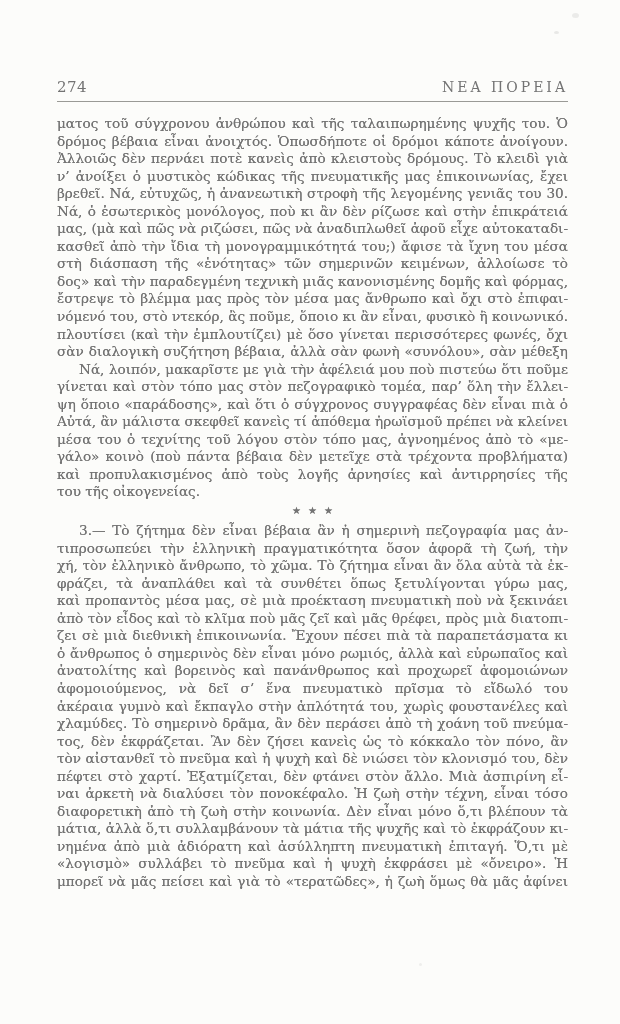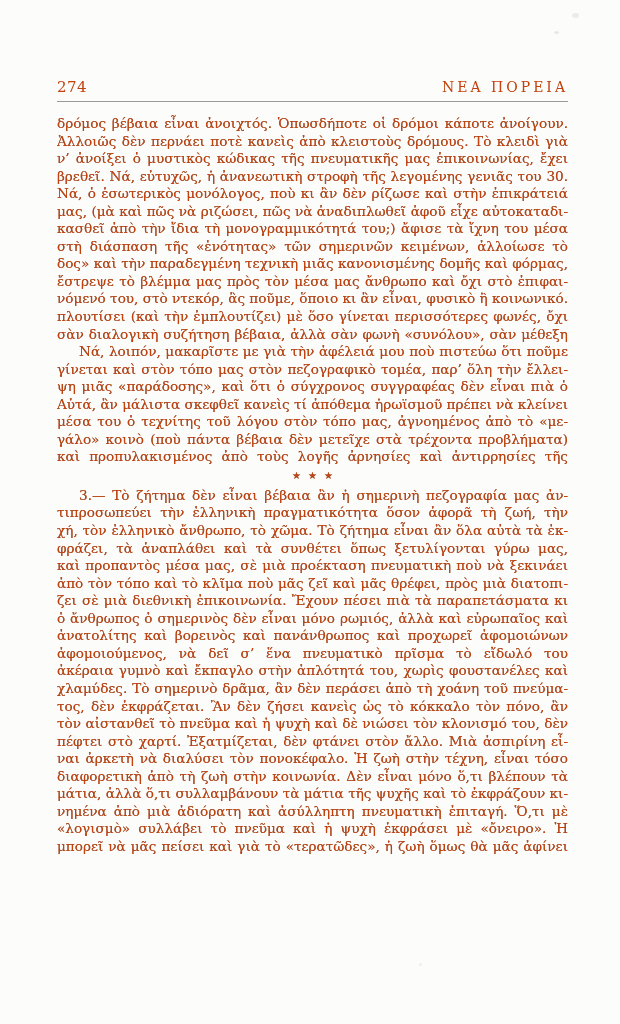--- a/index.html
+++ b/index.html
@@ -3,21 +3,21 @@
 <meta charset="utf-8">
 <style>
   html, body { margin: 0; padding: 0; background: #e9e9e7; }
   .page {
     position: relative;
     width: 620px;
     height: 1024px;
     margin: 0 auto;
     background: #fcfcfa;
     overflow: hidden;
-    color: #c2410c;
+    color: #737373;
     font-family: "DejaVu Serif", "Liberation Serif", serif;
   }
   .content {
     position: absolute;
     left: 57px;
     width: 511px;
     top: 78px;
   }
   .header-row {
     display: flex;
@@ -84,51 +84,53 @@
   <div class="content">
     <div class="header-row">
       <span class="page-number">274</span>
       <span class="journal-title">ΝΕΑ ΠΟΡΕΙΑ</span>
     </div>
     <hr class="header-rule">
 
     <div class="text-block">
 
     <div class="paragraph">
+          <div class="line">ματος τοῦ σύγχρονου ἀνθρώπου καὶ τῆς ταλαιπωρημένης ψυχῆς του. Ὁ</div>
           <div class="line">δρόμος βέβαια εἶναι ἀνοιχτός. Ὁπωσδήποτε οἱ δρόμοι κάποτε ἀνοίγουν.</div>
           <div class="line">Ἀλλοιῶς δὲν περνάει ποτὲ κανεὶς ἀπὸ κλειστοὺς δρόμους. Τὸ κλειδὶ γιὰ</div>
           <div class="line">ν’ ἀνοίξει ὁ μυστικὸς κώδικας τῆς πνευματικῆς μας ἐπικοινωνίας, ἔχει</div>
           <div class="line">βρεθεῖ. Νά, εὐτυχῶς, ἡ ἀνανεωτικὴ στροφὴ τῆς λεγομένης γενιᾶς του 30.</div>
           <div class="line">Νά, ὁ ἐσωτερικὸς μονόλογος, ποὺ κι ἂν δὲν ρίζωσε καὶ στὴν ἐπικράτειά</div>
           <div class="line">μας, (μὰ καὶ πῶς νὰ ριζώσει, πῶς νὰ ἀναδιπλωθεῖ ἀφοῦ εἶχε αὐτοκαταδι-</div>
           <div class="line">κασθεῖ ἀπὸ τὴν ἴδια τὴ μονογραμμικότητά του;) ἄφισε τὰ ἴχνη του μέσα</div>
           <div class="line">στὴ διάσπαση τῆς «ἑνότητας» τῶν σημερινῶν κειμένων, ἀλλοίωσε τὸ «εἶ-</div>
           <div class="line">δος» καὶ τὴν παραδεγμένη τεχνικὴ μιᾶς κανονισμένης δομῆς καὶ φόρμας,</div>
           <div class="line">ἔστρεψε τὸ βλέμμα μας πρὸς τὸν μέσα μας ἄνθρωπο καὶ ὄχι στὸ ἐπιφαι-</div>
           <div class="line">νόμενό του, στὸ ντεκόρ, ἂς ποῦμε, ὅποιο κι ἂν εἶναι, φυσικὸ ἢ κοινωνικό.</div>
           <div class="line">πλουτίσει (καὶ τὴν ἐμπλουτίζει) μὲ ὅσο γίνεται περισσότερες φωνές, ὄχι</div>
           <div class="line">σὰν διαλογικὴ συζήτηση βέβαια, ἀλλὰ σὰν φωνὴ «συνόλου», σὰν μέθεξη</div>
         </div>
         <div class="paragraph">
           <div class="line indent">Νά, λοιπόν, μακαρῖστε με γιὰ τὴν ἀφέλειά μου ποὺ πιστεύω ὅτι ποῦμε</div>
           <div class="line">γίνεται καὶ στὸν τόπο μας στὸν πεζογραφικὸ τομέα, παρ’ ὅλη τὴν ἔλλει-</div>
-          <div class="line">ψη μιᾶς «παράδοσης», καὶ ὅτι ὁ σύγχρονος συγγραφέας δὲν εἶναι πιὰ ὁ</div>
+          <div class="line">ψη ὅποιο «παράδοσης», καὶ ὅτι ὁ σύγχρονος συγγραφέας δὲν εἶναι πιὰ ὁ</div>
           <div class="line">Αὐτά, ἂν μάλιστα σκεφθεῖ κανεὶς τί ἀπόθεμα ἡρωϊσμοῦ πρέπει νὰ κλείνει</div>
           <div class="line">μέσα του ὁ τεχνίτης τοῦ λόγου στὸν τόπο μας, ἀγνοημένος ἀπὸ τὸ «με-</div>
           <div class="line">γάλο» κοινὸ (ποὺ πάντα βέβαια δὲν μετεῖχε στὰ τρέχοντα προβλήματα)</div>
           <div class="line">καὶ προπυλακισμένος ἀπὸ τοὺς λογῆς ἀρνησίες καὶ ἀντιρρησίες τῆς ἴδιας</div>
+          <div class="line endline">του τῆς οἰκογενείας.</div>
         </div>
         <div class="separator">★★★</div>
         <div class="paragraph">
           <div class="line indent">3.— Τὸ ζήτημα δὲν εἶναι βέβαια ἂν ἡ σημερινὴ πεζογραφία μας ἀν-</div>
           <div class="line">τιπροσωπεύει τὴν ἑλληνικὴ πραγματικότητα ὅσον ἀφορᾶ τὴ ζωή, τὴν ἐπο-</div>
           <div class="line">χή, τὸν ἑλληνικὸ ἄνθρωπο, τὸ χῶμα. Τὸ ζήτημα εἶναι ἂν ὅλα αὐτὰ τὰ ἐκ-</div>
           <div class="line">φράζει, τὰ ἀναπλάθει καὶ τὰ συνθέτει ὅπως ξετυλίγονται γύρω μας, ἀλλὰ</div>
           <div class="line">καὶ προπαντὸς μέσα μας, σὲ μιὰ προέκταση πνευματικὴ ποὺ νὰ ξεκινάει</div>
-          <div class="line">ἀπὸ τὸν τόπο καὶ τὸ κλῖμα ποὺ μᾶς ζεῖ καὶ μᾶς θρέφει, πρὸς μιὰ διατοπι-</div>
+          <div class="line">ἀπὸ τὸν εἶδος καὶ τὸ κλῖμα ποὺ μᾶς ζεῖ καὶ μᾶς θρέφει, πρὸς μιὰ διατοπι-</div>
           <div class="line">ζει σὲ μιὰ διεθνικὴ ἐπικοινωνία. Ἔχουν πέσει πιὰ τὰ παραπετάσματα κι</div>
           <div class="line">ὁ ἄνθρωπος ὁ σημερινὸς δὲν εἶναι μόνο ρωμιός, ἀλλὰ καὶ εὐρωπαῖος καὶ</div>
           <div class="line">ἀνατολίτης καὶ βορεινὸς καὶ πανάνθρωπος καὶ προχωρεῖ ἀφομοιώνων καὶ</div>
           <div class="line">ἀφομοιούμενος, νὰ δεῖ σ’ ἕνα πνευματικὸ πρῖσμα τὸ εἴδωλό του σφαιρικά,</div>
           <div class="line">ἀκέραια γυμνὸ καὶ ἔκπαγλο στὴν ἁπλότητά του, χωρὶς φουστανέλες καὶ</div>
           <div class="line">χλαμύδες. Τὸ σημερινὸ δρᾶμα, ἂν δὲν περάσει ἀπὸ τὴ χοάνη τοῦ πνεύμα-</div>
           <div class="line">τος, δὲν ἐκφράζεται. Ἂν δὲν ζήσει κανεὶς ὡς τὸ κόκκαλο τὸν πόνο, ἂν δὲν</div>
           <div class="line">τὸν αἰστανθεῖ τὸ πνεῦμα καὶ ἡ ψυχὴ καὶ δὲ νιώσει τὸν κλονισμό του, δὲν</div>
           <div class="line">πέφτει στὸ χαρτί. Ἐξατμίζεται, δὲν φτάνει στὸν ἄλλο. Μιὰ ἀσπιρίνη εἶ-</div>
           <div class="line">ναι ἀρκετὴ νὰ διαλύσει τὸν πονοκέφαλο. Ἡ ζωὴ στὴν τέχνη, εἶναι τόσο</div>

